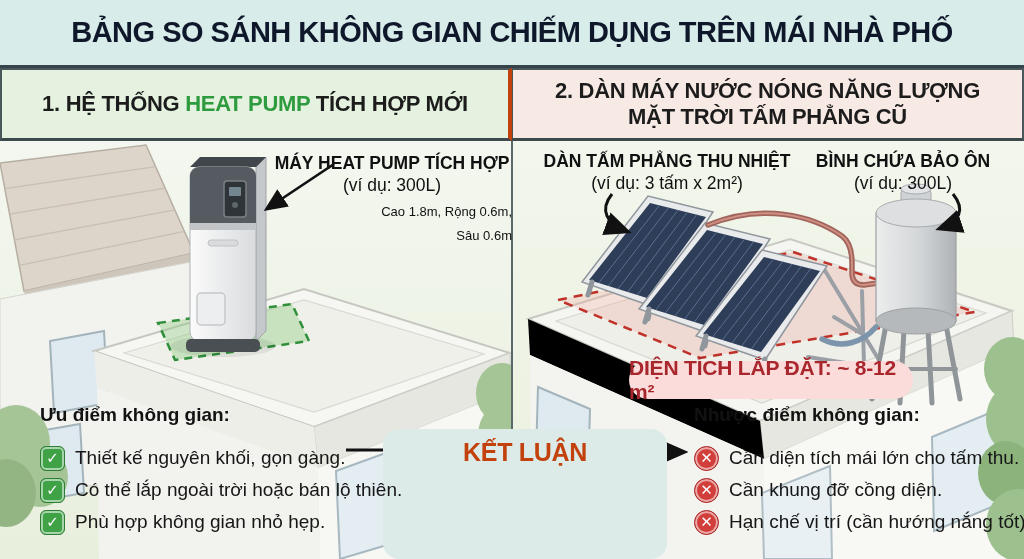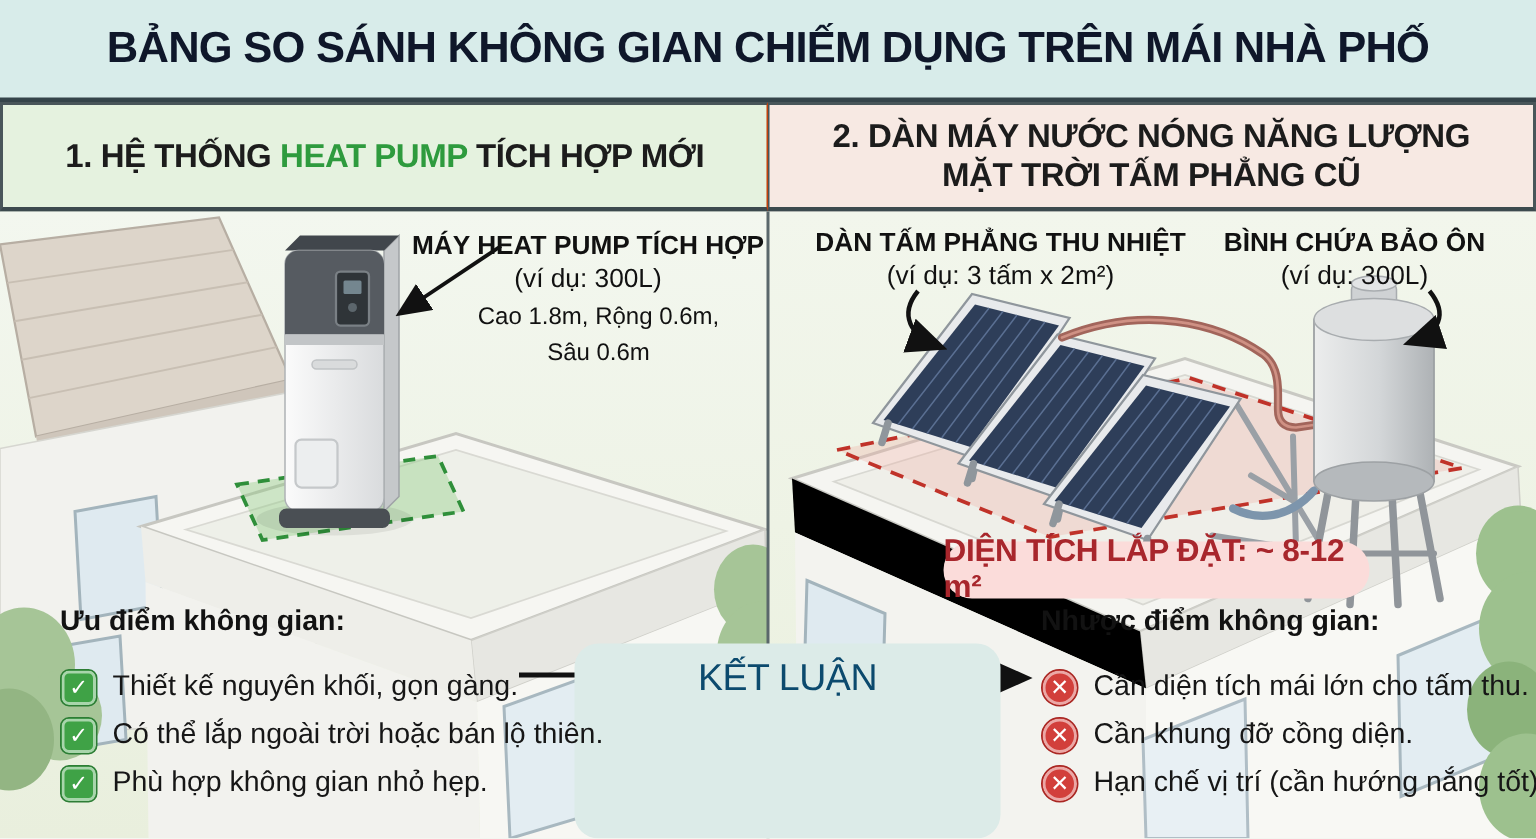--- a/index.html
+++ b/index.html
@@ -8,54 +8,54 @@
 
   
   .titlebar{position:absolute;left:0;top:0;width:1024px;height:65px;background:#d8ecea;
     border-bottom:3px solid #35444a;display:flex;align-items:center;justify-content:center;}
   .titlebar h1{margin:0;font-size:29px;font-weight:700;color:#0f172a;letter-spacing:-.5px;}
 
   
   .headers{position:absolute;left:0;top:68px;width:1024px;height:73px;display:flex;}
   .hdr{box-sizing:border-box;width:512px;height:73px;border:2px solid #49565a;border-bottom:3px solid #3c4a4e;
     display:flex;flex-direction:column;align-items:center;justify-content:center;text-align:center;}
-  .hdr-left{background:#e5f2df;border-right:1px solid #c2410c;}
+  .hdr-left{background:#e5f2df;border-right:4px solid #c2410c;}
   .hdr-right{background:#f7e9e3;border-left:1px solid #49565a;text-align:center;}
   .hdr .l1,.hdr .l2{font-size:22px;font-weight:700;color:#1c1c1c;letter-spacing:-.3px;line-height:26px;}
   .hl-green{color:#2e9b3e;}
 
   
   .panel{position:absolute;top:141px;width:512px;height:418px;}
   .panel svg{position:absolute;left:0;top:0;}
   #panel-left{left:0;}
   #panel-right{left:512px;}
   .vdivider{position:absolute;left:511px;top:141px;width:2px;height:418px;background:#5a676b;z-index:3;}
 
   
   .abs{position:absolute;z-index:10;}
   .callout{color:#111;}
   .callout .c-title{font-size:17.5px;font-weight:700;text-align:center;line-height:22px;}
   .callout .c-sub{font-size:17.5px;text-align:center;line-height:22px;}
-  .callout .c-dim{font-size:16px;line-height:24px;text-align:center;padding-left:14px;margin-top:4px;}
+  .callout .c-dim{font-size:13px;line-height:24px;text-align:right;padding-left:14px;margin-top:4px;}
 
   .listblock .lb-head{font-size:19px;font-weight:700;color:#121212;margin-bottom:16px;}
   .lrow{display:flex;align-items:center;gap:10px;height:32px;}
   .lrow .txt{font-size:19px;color:#161616;white-space:nowrap;}
   .chip{width:23px;height:23px;border-radius:6px;display:flex;align-items:center;justify-content:center;
     color:#fff;font-size:15px;font-weight:700;flex:0 0 auto;box-shadow:inset 0 0 0 2px rgba(255,255,255,.55);}
   .chip-check{background:#3fa246;border:1px solid #2d7d35;}
   .chip-x{background:#d23f3b;border:1px solid #a82723;border-radius:50%;}
 
   .badge{position:absolute;left:629px;top:361px;width:284px;height:38px;background:#fbdcda;border-radius:19px;
     display:flex;align-items:center;justify-content:flex-start;z-index:10;}
   .badge span{font-size:21px;font-weight:700;color:#a8262c;letter-spacing:-.2px;}
 
   .conclusion{position:absolute;left:383px;top:429px;width:284px;height:130px;background:#dcebe8;
     border-radius:16px;z-index:8;display:flex;flex-direction:column;align-items:center;}
-  .conclusion .c-head{font-size:25px;font-weight:400;color:#0c4a6e;margin-top:9px;letter-spacing:-.3px;}
+  .conclusion .c-head{font-size:25px;font-weight:700;color:#c2410c;margin-top:9px;letter-spacing:-.3px;}
   .conclusion .c-line{font-size:19.5px;font-weight:700;color:#15262c;line-height:26px;letter-spacing:-.3px;}
   .conclusion .c-body{margin-top:4px;text-align:center;}
 
   .overlay-arrows{position:absolute;left:0;top:0;width:1024px;height:559px;z-index:6;pointer-events:none;}
 </style>
 </head>
 <body>
 
 <div id="stage">
 

